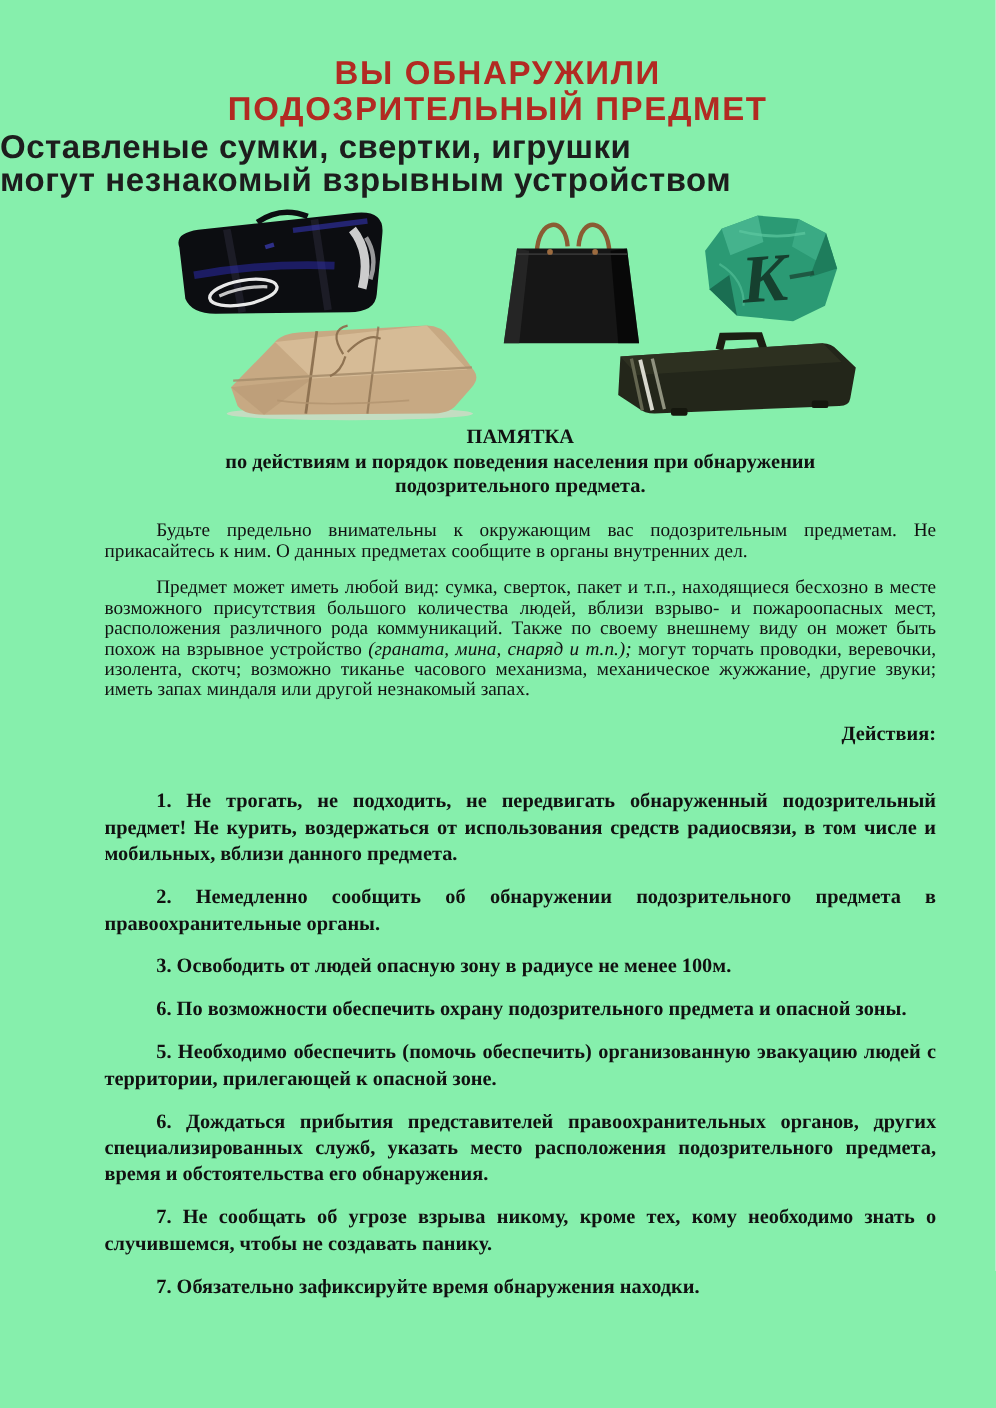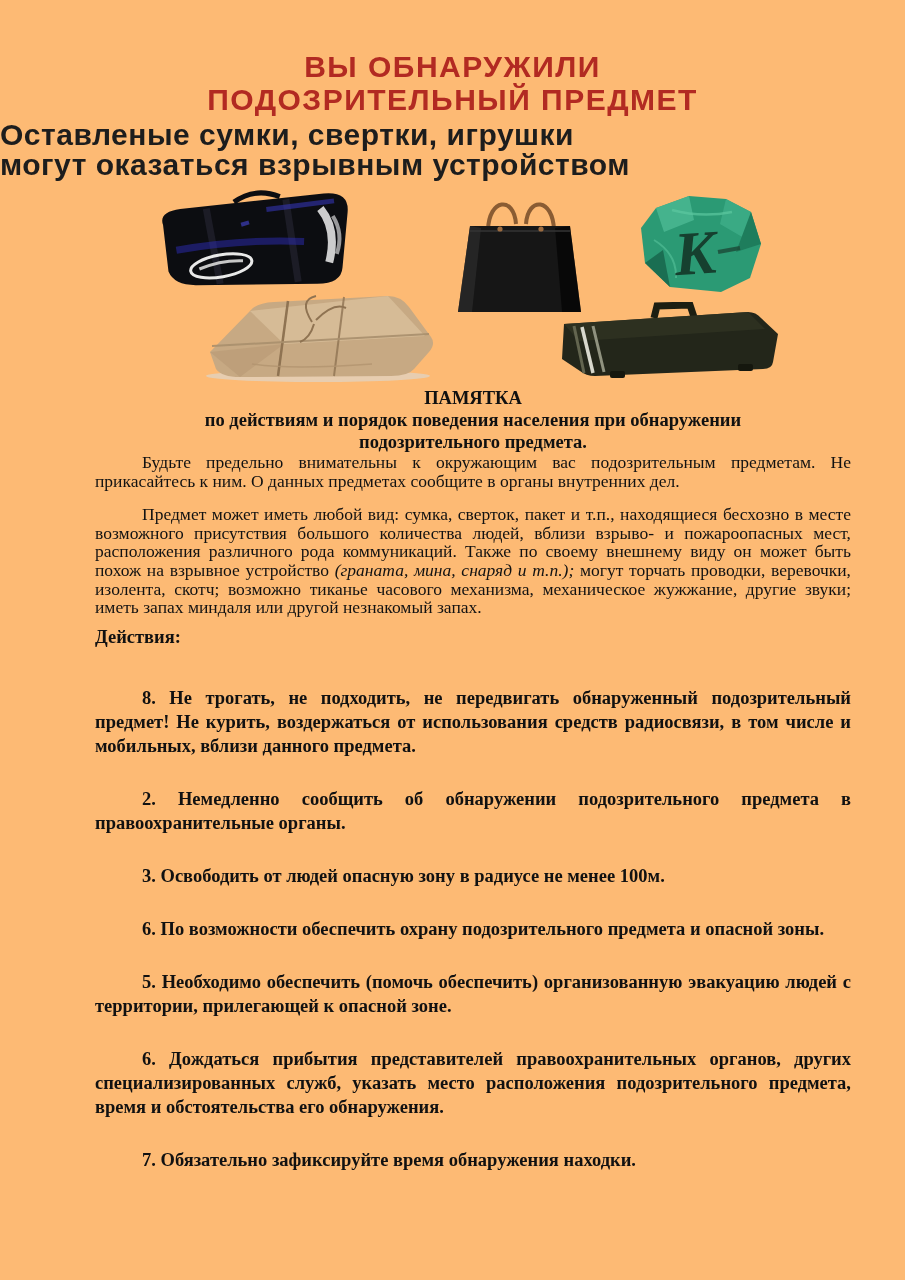--- a/index.html
+++ b/index.html
@@ -1,18 +1,18 @@
 <!DOCTYPE html>
 <html><head>
 <meta charset="utf-8">
 <style>
   * { margin:0; padding:0; box-sizing:border-box; }
   html,body { background:#e8e8e8; }
   .page {
-    width:905px; height:1280px; margin:0 auto; background:#fdba74;
+    width:905px; height:1280px; margin:0 auto; background:#86efac;
     position:relative; overflow:hidden;
     font-family:"Liberation Serif", serif; color:#141414;
   }
   
   .poster { padding-top:50px; }
   .poster-title {
     text-align:center;
     font-family:"Liberation Sans", sans-serif;
     font-weight:bold; font-size:30px; line-height:33px;
     color:#b22a22; letter-spacing:1.5px;
@@ -30,49 +30,49 @@
   .svg-greenbag{ left:632px; top:8px; }
   .svg-parcel  { left:192px; top:102px; }
   .svg-case    { left:552px; top:120px; }
   
   .memo { padding:0 54px 0 95px; }
   .memo-heading {
     margin-top:7px; text-align:center;
     font-weight:bold; font-size:18.5px; line-height:22px; color:#111;
   }
   .para {
-    text-align:justify; text-indent:47px;
+    margin-top:19px; text-align:justify; text-indent:47px;
     font-size:17.5px; line-height:18.6px; color:#121212;
   }
   .para + .para { margin-top:15px; }
   .italic { font-style:italic; }
   .actions-heading {
-    margin-top:8px; text-align:left;
+    margin-top:20px; text-align:right;
     font-weight:bold; font-size:18.5px; line-height:24px; color:#111;
   }
   .action-item {
     text-align:justify; text-indent:47px;
     font-weight:bold; font-size:18.5px; line-height:24px; color:#111;
-    margin-top:29px;
+    margin-top:15px;
   }
   .action-item.first { margin-top:37px; }
 </style>
 </head>
 <body>
 
 <div class="page">
 
   <div class="poster">
     <div class="poster-title">
       <div>ВЫ ОБНАРУЖИЛИ</div>
       <div>ПОДОЗРИТЕЛЬНЫЙ ПРЕДМЕТ</div>
     </div>
     <div class="poster-subtitle">
       <div>Оставленые сумки, свертки, игрушки</div>
-      <div>могут оказаться взрывным устройством</div>
+      <div>могут незнакомый взрывным устройством</div>
     </div>
 
     <div class="collage">
 
       <svg class="svg-duffel" width="220" height="114" viewBox="0 0 220 114">
         <g transform="rotate(-3 110 57)">
           <path d="M90 17 Q112 3 136 14" stroke="#0c0d11" stroke-width="5" fill="none"></path>
           <path d="M18 36 Q14 23 36 21 L180 13 Q206 12 203 33 L195 88 Q193 104 169 103 L48 98 Q26 97 21 83 Z" fill="#0c0d11"></path>
           <path d="M62 22 L72 98" stroke="#1c1c26" stroke-width="7"></path>
           <path d="M142 17 L150 100" stroke="#1c1c26" stroke-width="7"></path>
@@ -142,22 +142,23 @@
       <div>по действиям и порядок поведения населения при обнаружении</div>
       <div>подозрительного предмета.</div>
     </div>
 
     <p class="para">Будьте предельно внимательны к окружающим вас подозрительным предметам. Не прикасайтесь к ним. О данных предметах сообщите в органы внутренних дел.</p>
 
     <p class="para"><span>Предмет может иметь любой вид: сумка, сверток, пакет и т.п., находящиеся бесхозно в месте возможного присутствия большого количества людей, вблизи взрыво- и пожароопасных мест, расположения различного рода коммуникаций. Также по своему внешнему виду он может быть похож на взрывное устройство </span><span class="italic">(граната, мина, снаряд и т.п.);</span><span> могут торчать проводки, веревочки, изолента, скотч; возможно тиканье часового механизма, механическое жужжание, другие звуки; иметь запах миндаля или другой незнакомый запах.</span></p>
 
     <div class="actions-heading">Действия:</div>
 
-    <p class="action-item first">8. Не трогать, не подходить, не передвигать обнаруженный подозрительный предмет! Не курить, воздержаться от использования средств радиосвязи, в том числе и мобильных, вблизи данного предмета.</p>
+    <p class="action-item first">1. Не трогать, не подходить, не передвигать обнаруженный подозрительный предмет! Не курить, воздержаться от использования средств радиосвязи, в том числе и мобильных, вблизи данного предмета.</p>
     <p class="action-item">2. Немедленно сообщить об обнаружении подозрительного предмета в правоохранительные органы.</p>
     <p class="action-item">3. Освободить от людей опасную зону в радиусе не менее 100м.</p>
     <p class="action-item">6. По возможности обеспечить охрану подозрительного предмета и опасной зоны.</p>
     <p class="action-item">5. Необходимо обеспечить (помочь обеспечить) организованную эвакуацию людей с территории, прилегающей к опасной зоне.</p>
     <p class="action-item">6. Дождаться прибытия представителей правоохранительных органов, других специализированных служб, указать место расположения подозрительного предмета, время и обстоятельства его обнаружения.</p>
+    <p class="action-item">7. Не сообщать об угрозе взрыва никому, кроме тех, кому необходимо знать о случившемся, чтобы не создавать панику.</p>
     <p class="action-item">7. Обязательно зафиксируйте время обнаружения находки.</p>
 
   </div>
 </div>
 
 </body></html>

